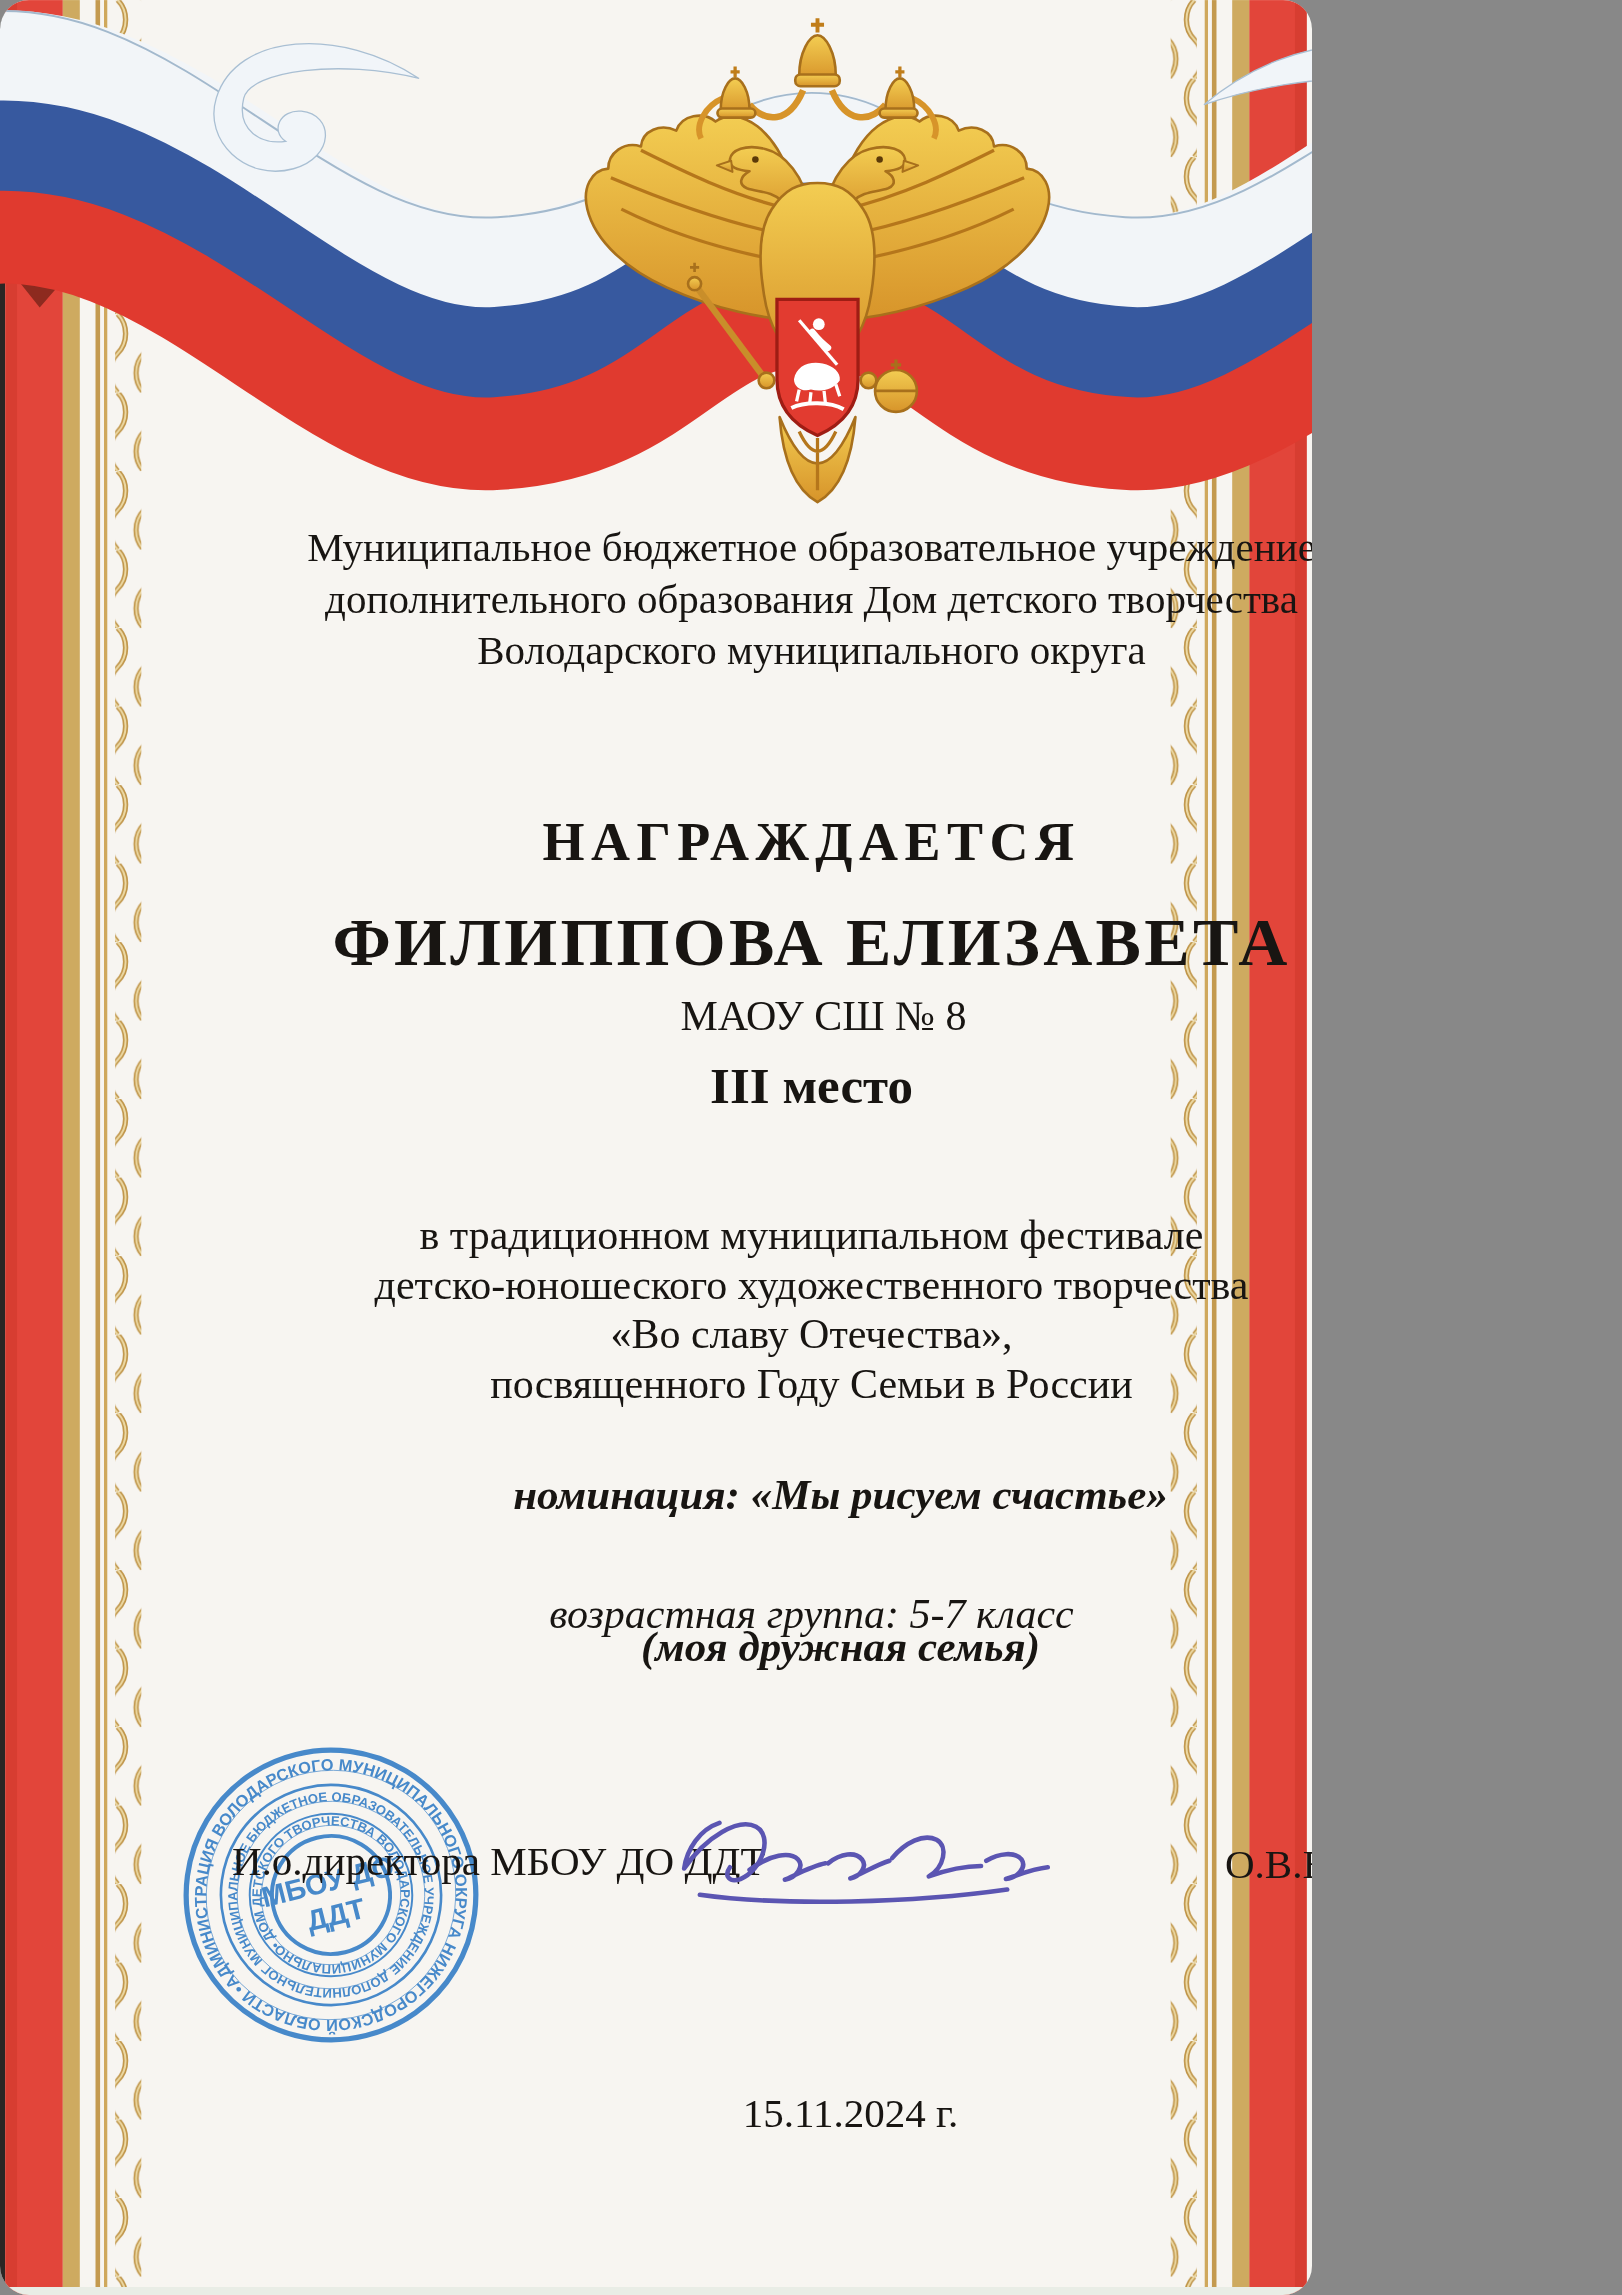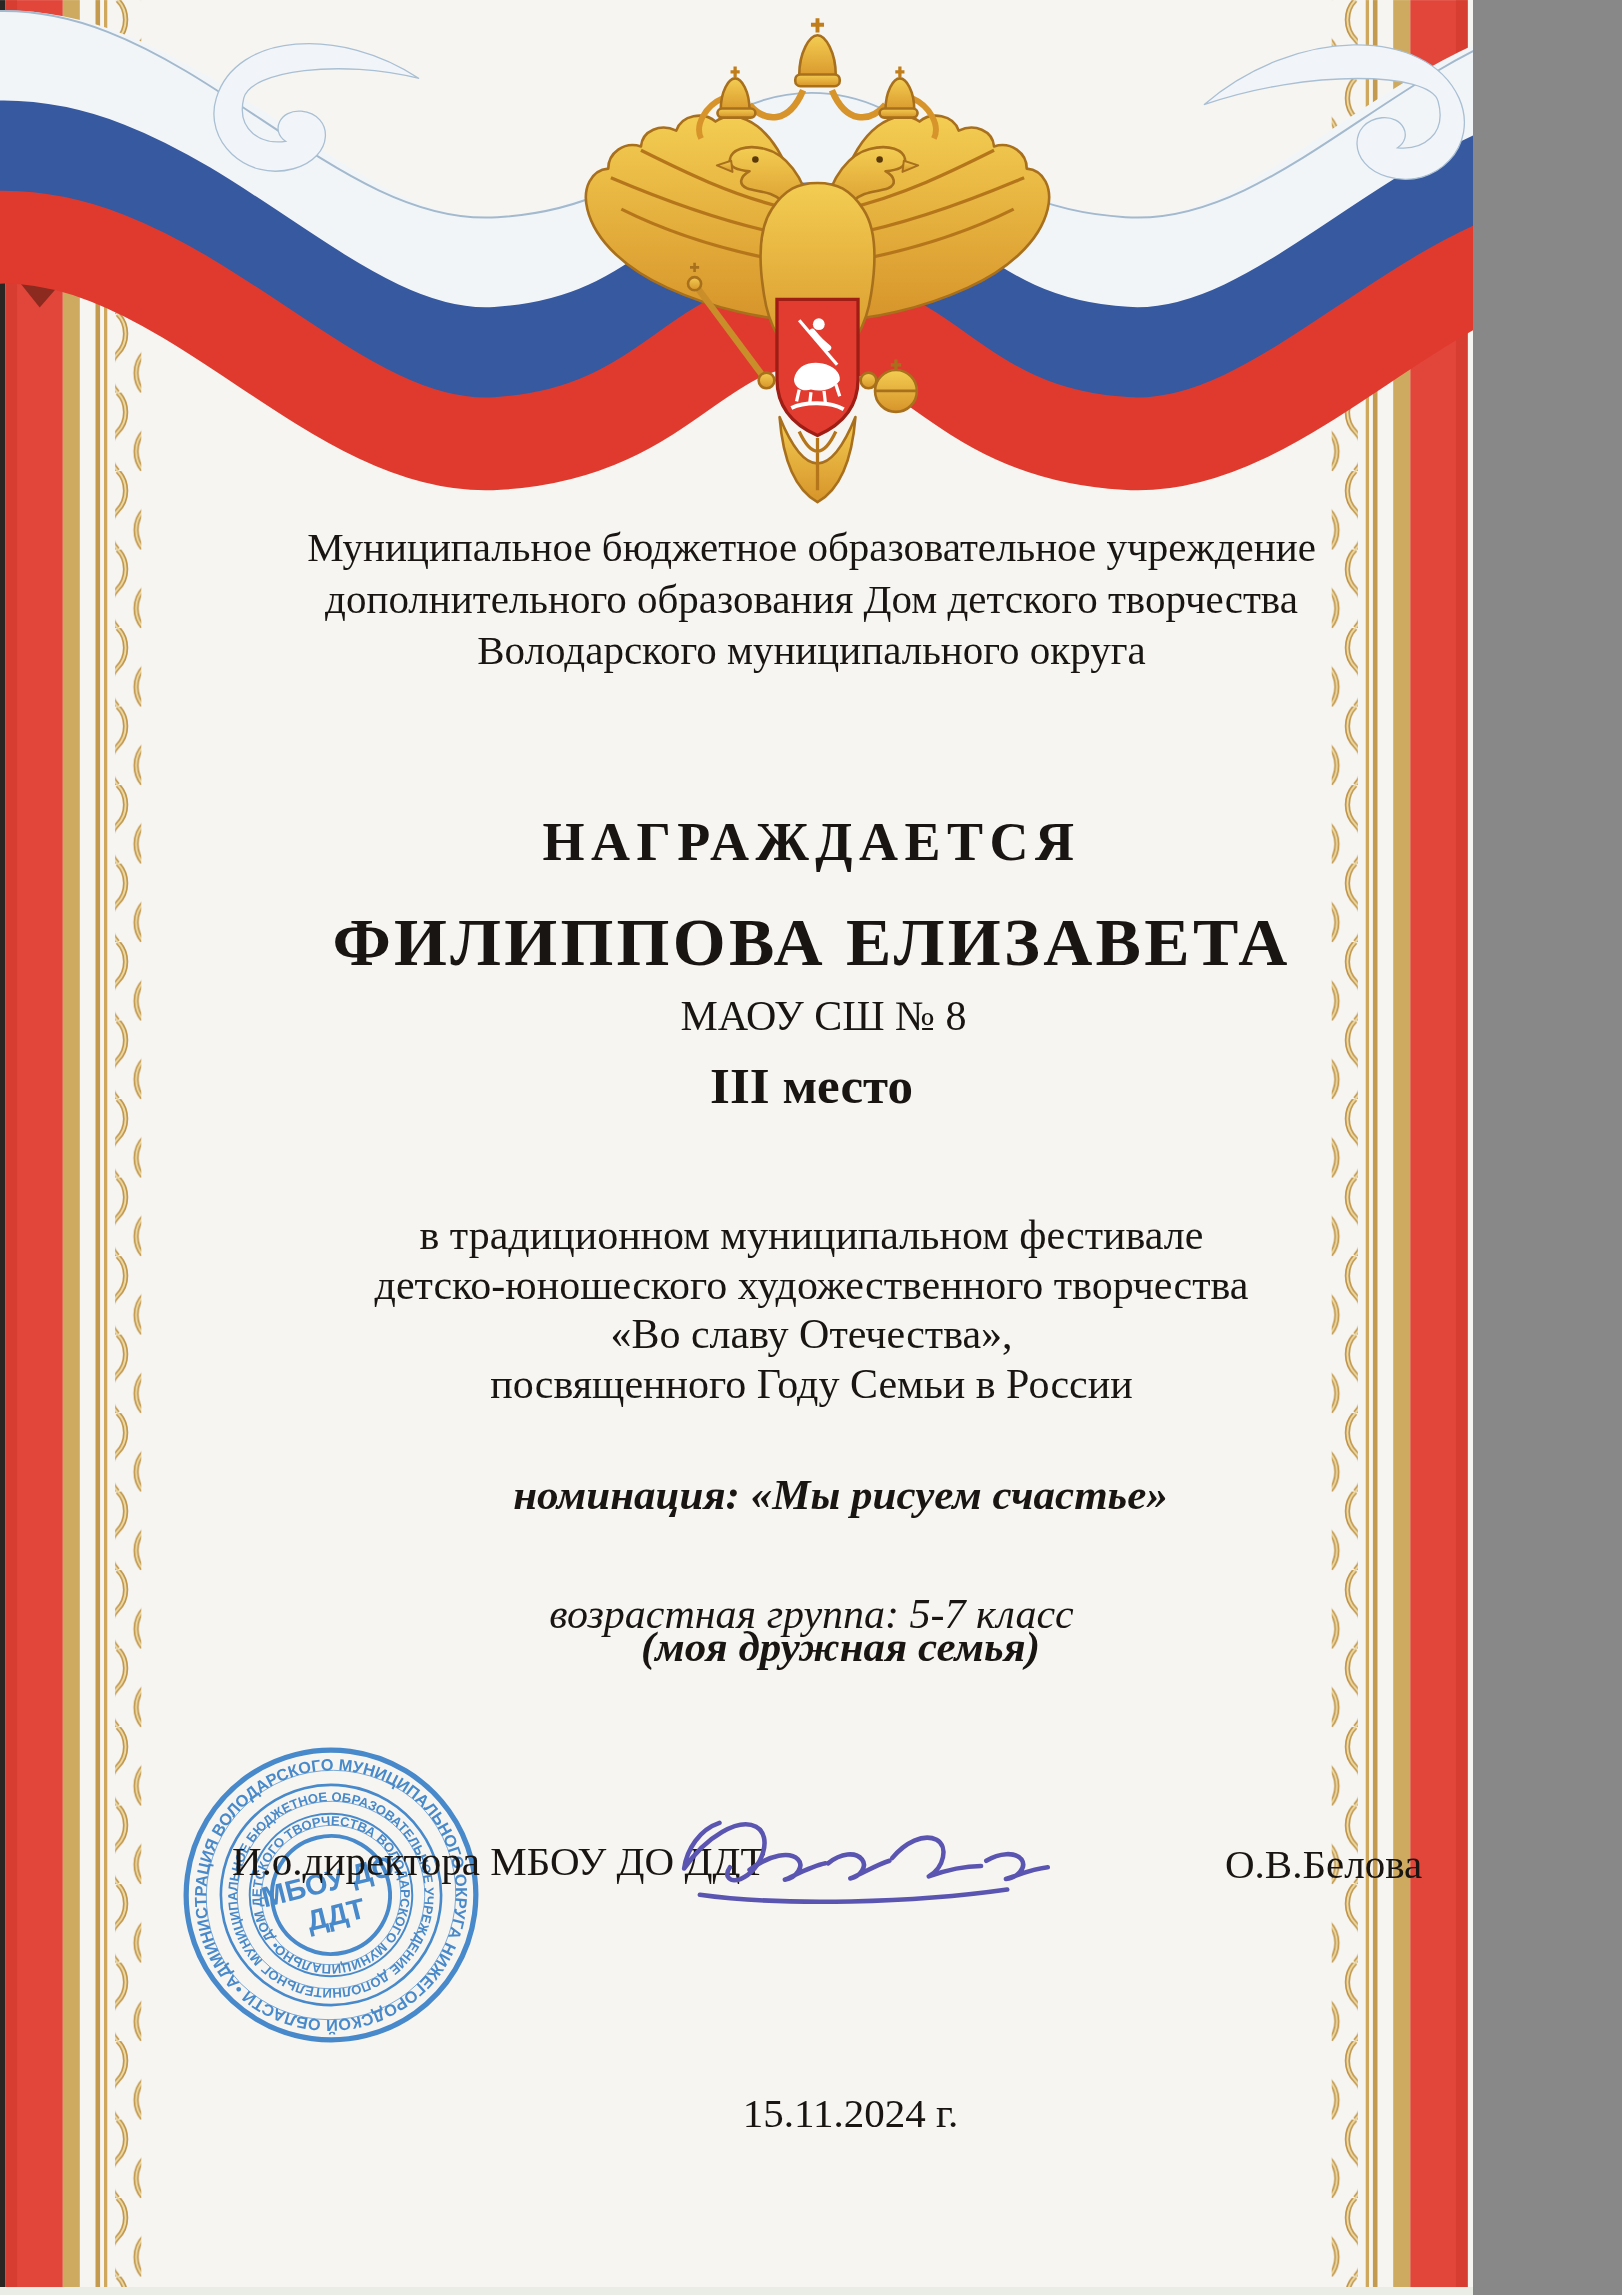--- a/index.html
+++ b/index.html
@@ -1,22 +1,23 @@
 <!DOCTYPE html>
 <html style="font-size:10.5px"><head>
 <meta charset="utf-8">
 <style>
   html,body{margin:0;padding:0;background:#888;}
   .page{
     position:relative;
-    width:1473px;height:2295px;
+    width:1312px;height:2295px;
     background:#f7f5f1;
     overflow:hidden;
     font-family:"Liberation Serif", serif;
     color:#181512;
+    border-radius:29px;
   }
   .abs{position:absolute;}
   svg{display:block;}
   .t{
     position:absolute;left:0;width:1623px;
     text-align:center;
     color:#181512;
     white-space:pre;
   }
   .org-line{font-size:41px;}

